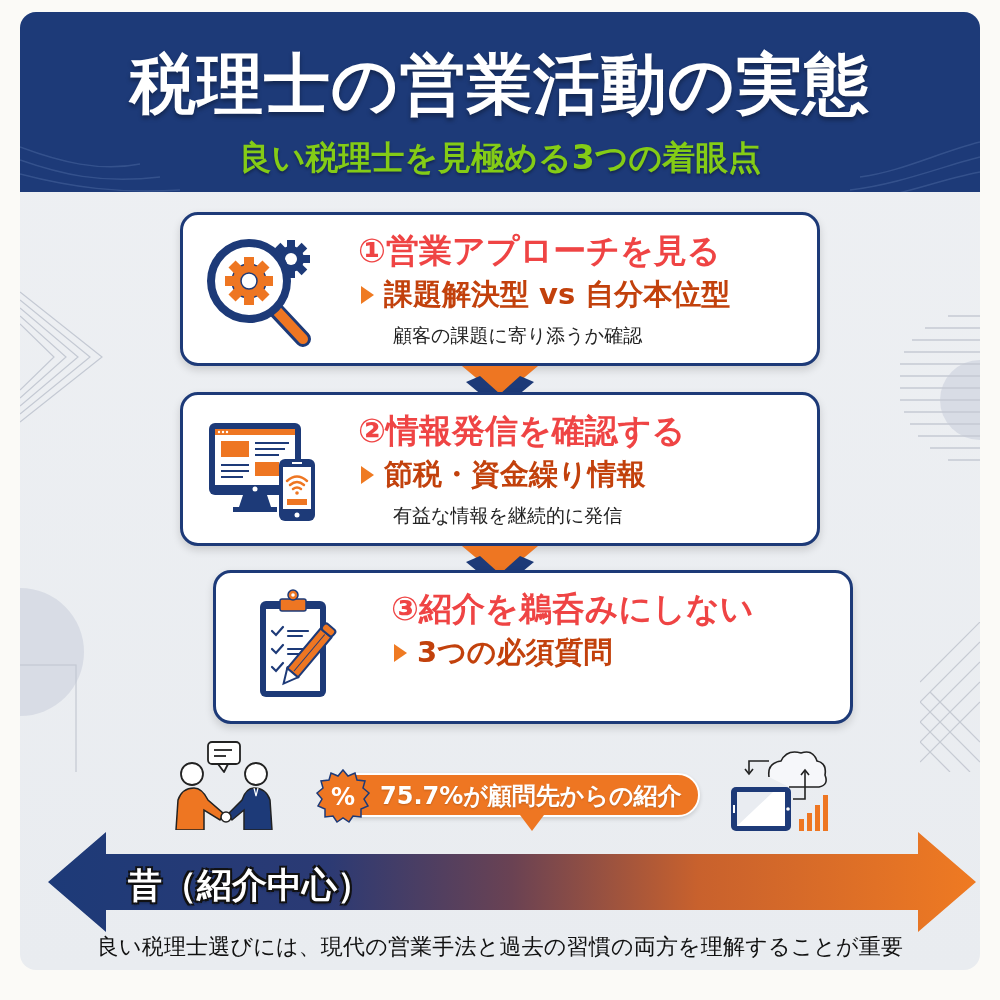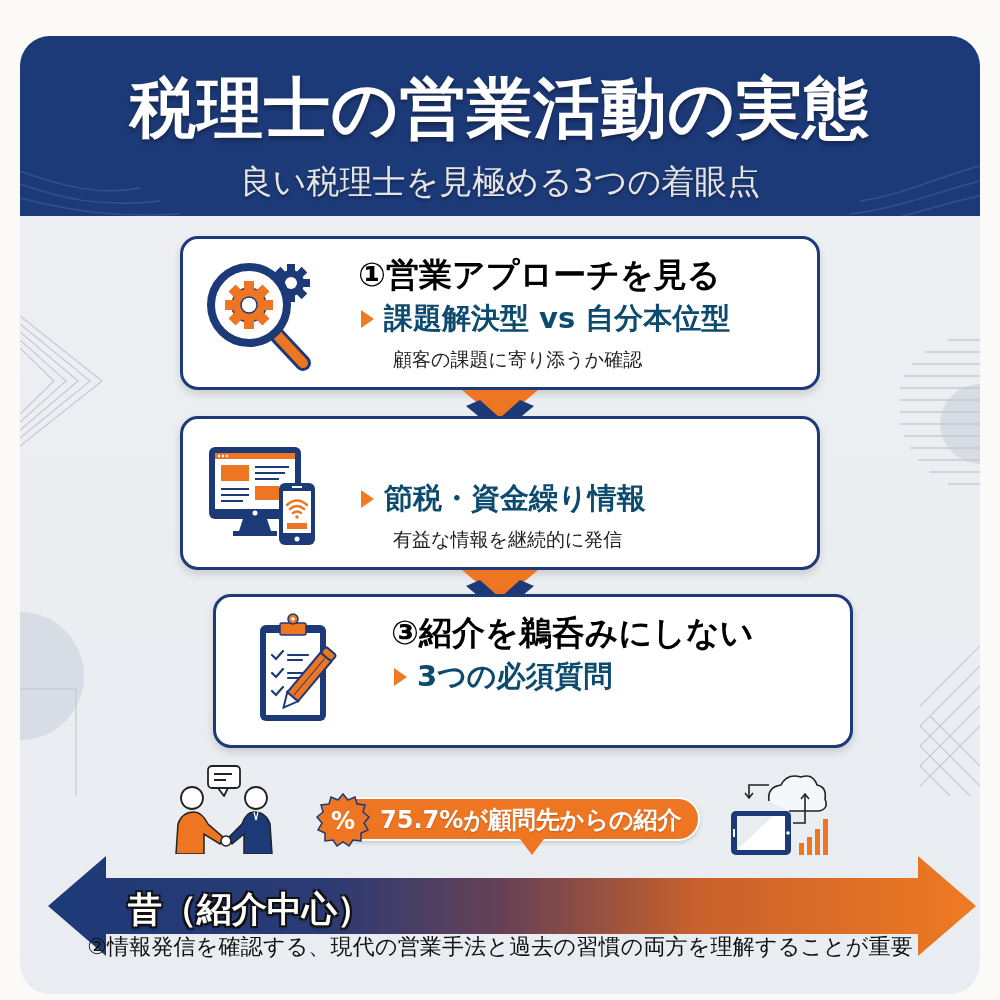--- a/index.html
+++ b/index.html
@@ -1,53 +1,53 @@
 <!DOCTYPE html>
 <html><head>
   <meta charset="utf-8">
   <style>
     * { box-sizing: border-box; margin: 0; padding: 0; }
     html, body { width: 1000px; height: 1000px; background: #fbfaf7; overflow: hidden; }
     body { font-family: "DejaVu Sans", "Liberation Sans", sans-serif; position: relative; }
 
     .panel {
-      position: absolute; left: 20px; top: 36px; width: 960px; height: 958px;
+      position: absolute; left: 20px; top: 12px; width: 960px; height: 958px;
       background: linear-gradient(180deg, #eef0f3 0%, #e9ecf0 100%);
-      border-radius: 30px; overflow: hidden;
+      border-radius: 16px; overflow: hidden;
     }
     .header {
       position: absolute; left: 0; top: 0; width: 960px; height: 180px;
       background: #1d3a78; overflow: hidden;
     }
     .header svg.waves { position: absolute; left: 0; top: 0; }
     .title {
       position: absolute; left: 0; top: 28px; width: 960px; text-align: center;
       color: #ffffff; font-size: 66px; font-weight: bold; letter-spacing: 1px;
       text-shadow: 0 3px 4px rgba(0,0,0,0.35);
     }
     .subtitle {
       position: absolute; left: 0; top: 124px; width: 960px; text-align: center;
-      color: #e5e5e5; font-size: 33px; font-weight: normal;
+      color: #84cc16; font-size: 33px; font-weight: bold;
       text-shadow: 0 2px 3px rgba(0,0,0,0.35);
     }
 
     .deco { position: absolute; }
 
     .card {
       position: absolute; left: 160px; width: 640px; height: 154px;
       background: #ffffff; border: 3px solid #1d3a78; border-radius: 18px;
       box-shadow: 0 4px 8px rgba(0,0,0,0.15);
     }
     .card .icon { position: absolute; left: 20px; top: 14px; width: 120px; height: 120px; }
     .card .heading {
-      position: absolute; left: 175px; top: 14px; color: #000000;
+      position: absolute; left: 175px; top: 14px; color: #ef4444;
       font-size: 33px; font-weight: bold; white-space: nowrap;
     }
     .card .point {
-      position: absolute; left: 178px; top: 60px; color: #0c4a6e;
+      position: absolute; left: 178px; top: 60px; color: #c2410c;
       font-size: 29px; font-weight: bold; white-space: nowrap; display: flex; align-items: center;
     }
     .card .point .tri {
       width: 0; height: 0; border-top: 9px solid transparent; border-bottom: 9px solid transparent;
       border-left: 13px solid #ef7a22; margin-right: 10px;
     }
     .card .note {
       position: absolute; left: 210px; top: 108px; color: #222;
       font-size: 19px; white-space: nowrap;
     }
@@ -226,20 +226,21 @@
       <rect x="89" y="53" width="10" height="2" fill="#fff"></rect>
       <circle cx="94" cy="106" r="2.5" fill="#fff"></circle>
       <g fill="none" stroke="#ee7622" stroke-width="2.5" stroke-linecap="round">
         <path d="M84 72 Q94 63 104 72"></path>
         <path d="M87 76 Q94 70 101 76"></path>
         <path d="M90 80 Q94 77 98 80"></path>
       </g>
       <circle cx="94" cy="84" r="1.8" fill="#ee7622"></circle>
       <rect x="84" y="90" width="20" height="6" fill="#ee7622"></rect>
     </svg>
+    <div class="heading">②情報発信を確認する</div>
     <div class="point">
       <span class="tri"></span>
       <span>節税・資金繰り情報</span>
     </div>
     <div class="note">有益な情報を継続的に発信</div>
   </div>
 
   <svg class="connector" style="top:530px" viewBox="0 0 80 48">
     <polygon points="2,4 78,4 40,36" fill="#ee7622"></polygon>
     <polygon points="6,20 20,14 40,32 60,14 74,20 40,48" fill="#1d3a78"></polygon>
@@ -330,13 +331,13 @@
         </linearGradient>
       </defs>
       <polygon points="0,50 58,0 58,22 870,22 870,0 928,50 870,100 870,78 58,78 58,100" fill="url(#tl)"></polygon>
     </svg>
     <div class="timeline-label" style="left:80px;">
       <span class="big">昔</span><span class="paren">（紹介中心）</span>
     </div>
   </div>
 </div>
 
-<div class="footer">②情報発信を確認する、現代の営業手法と過去の習慣の両方を理解することが重要</div>
+<div class="footer">良い税理士選びには、現代の営業手法と過去の習慣の両方を理解することが重要</div>
 
 </body></html>

